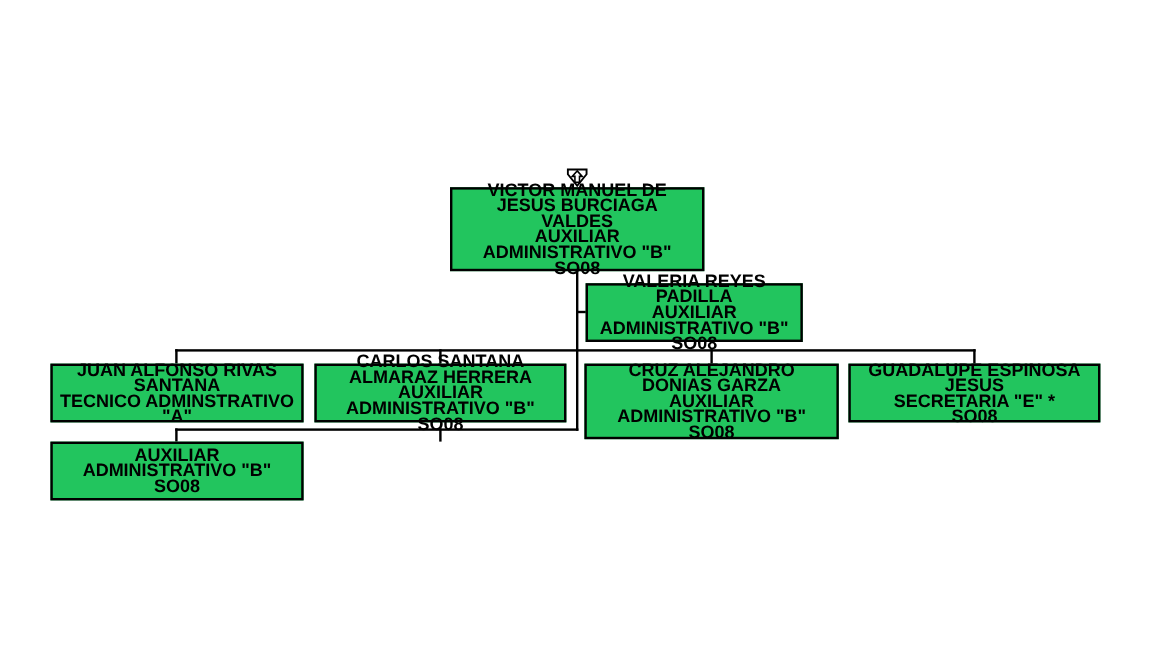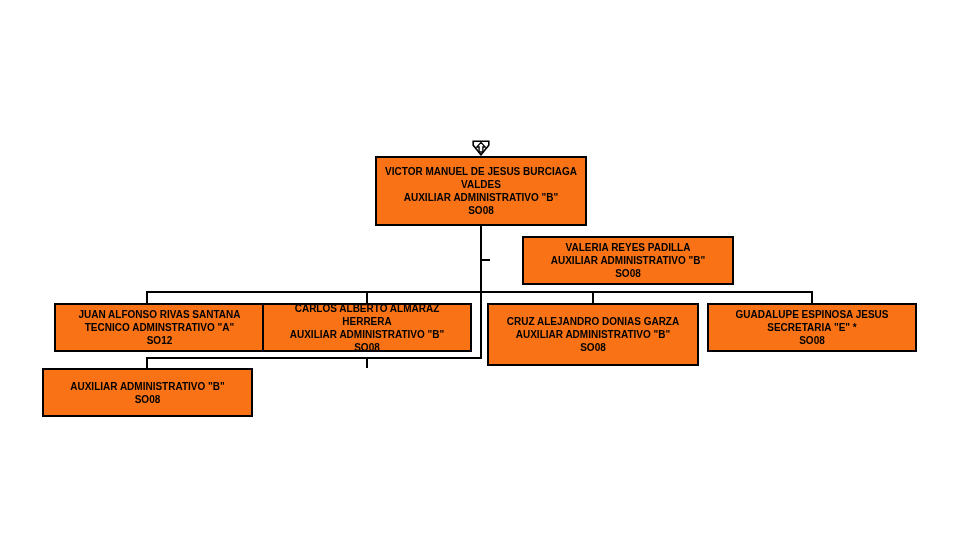--- a/index.html
+++ b/index.html
@@ -1,30 +1,30 @@
 <!DOCTYPE html>
 <html><head>
 <meta charset="utf-8">
 <style>
   html,body{margin:0;padding:0;background:#ffffff;}
   #canvas{
     position:relative;width:960px;height:540px;background:#ffffff;
     font-family:"Liberation Sans",sans-serif;overflow:hidden;
   }
   .node{
-    position:absolute;box-sizing:border-box;border:2px solid #000;background:#f97316;
+    position:absolute;box-sizing:border-box;border:2px solid #000;background:#22c55e;
     display:flex;flex-direction:column;justify-content:center;align-items:flex-end;
-    text-align:center;color:#000;font-weight:bold;font-size:10px;line-height:13px;
+    text-align:center;color:#000;font-weight:bold;font-size:15px;line-height:13px;
     padding:0 6px;
   }
   .node .nm,.node .tt,.node .cd{width:100%;}
   
   #node-victor   {left:375px;top:156px;width:212px;height:70px;}
-  #node-valeria  {left:488px;top:236px;width:212px;height:49px;margin-left:34px;}
-  #node-juan     {left:42px; top:303px;width:211px;height:49px;margin-left:12px;}
+  #node-valeria  {left:488px;top:236px;width:181px;height:49px;}
+  #node-juan     {left:42px; top:303px;width:211px;height:49px;}
   #node-carlos   {left:262px;top:303px;width:210px;height:49px;}
   #node-cruz     {left:487px;top:303px;width:212px;height:63px;}
   #node-guadalupe{left:707px;top:303px;width:210px;height:49px;}
   #node-jose     {left:42px; top:368px;width:211px;height:49px;}
   #node-ismael   {left:262px;top:368px;width:210px;height:49px;}
   
   .hline,.vline{position:absolute;background:#000;}
   #line-trunk        {left:480px;top:226px;width:2px;height:133px;}
   #line-valeria      {left:480px;top:259px;width:10px;height:2px;}
   #line-row1         {left:146px;top:291px;width:667px;height:2px;}
@@ -67,25 +67,24 @@
 
   <div class="node" id="node-valeria">
     <div class="nm">VALERIA REYES PADILLA</div>
     <div class="tt">AUXILIAR ADMINISTRATIVO "B"</div>
     <div class="cd">SO08</div>
   </div>
 
   <div class="node" id="node-juan">
     <div class="nm">JUAN ALFONSO RIVAS SANTANA</div>
     <div class="tt">TECNICO ADMINSTRATIVO "A"</div>
-    <div class="cd">SO12</div>
   </div>
 
   <div class="node" id="node-carlos">
-    <div class="nm">CARLOS ALBERTO ALMARAZ HERRERA</div>
+    <div class="nm">CARLOS SANTANA ALMARAZ HERRERA</div>
     <div class="tt">AUXILIAR ADMINISTRATIVO "B"</div>
     <div class="cd">SO08</div>
   </div>
 
   <div class="node" id="node-cruz">
     <div class="nm">CRUZ ALEJANDRO DONIAS GARZA</div>
     <div class="tt">AUXILIAR ADMINISTRATIVO "B"</div>
     <div class="cd">SO08</div>
   </div>
 

